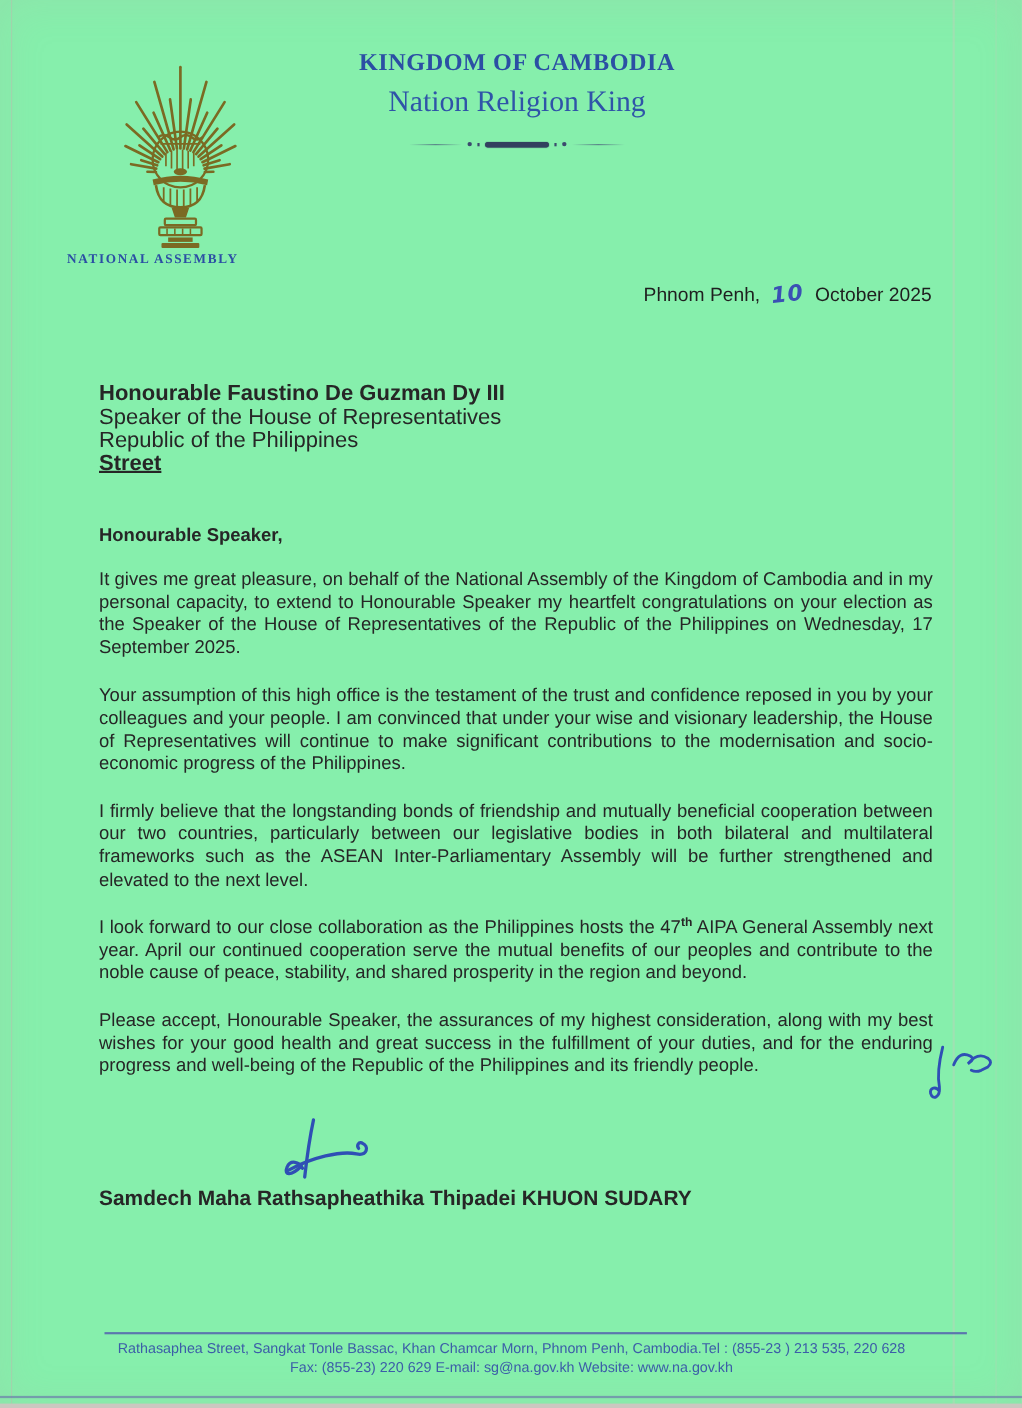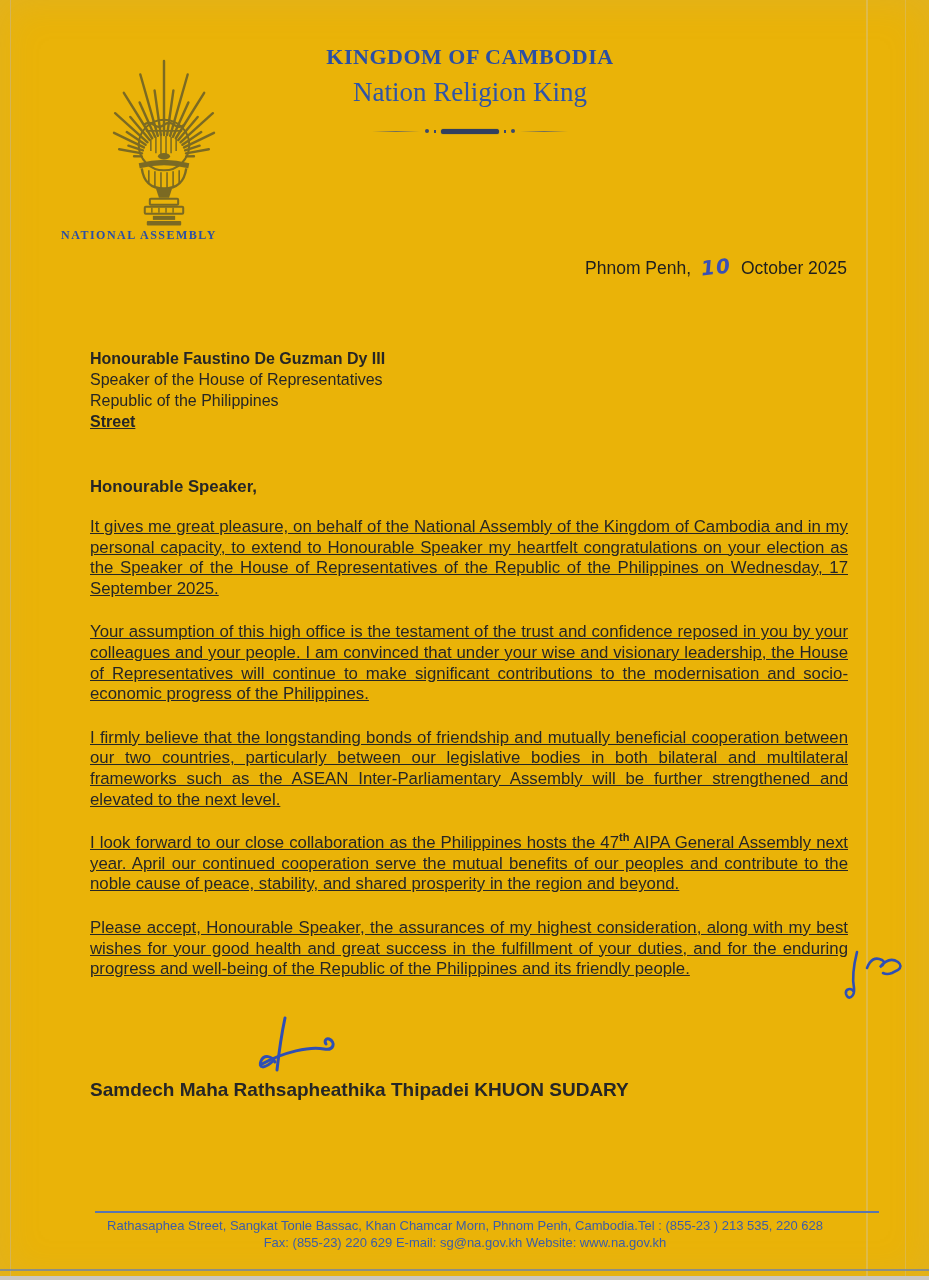--- a/index.html
+++ b/index.html
@@ -1,18 +1,18 @@
 <!DOCTYPE html>
 <html><head>
 <meta charset="utf-8">
 <style>
   html,body{margin:0;padding:0;background:#e8e6e1;}
   .page{
     position:relative;width:929px;height:1280px;margin:0 auto;
-    background:#eab308;overflow:hidden;
+    background:#86efac;overflow:hidden;
     font-family:"Liberation Sans",sans-serif;color:#262626;
     box-shadow:inset 0 0 40px rgba(180,172,158,0.18);
   }
   
   .scan-edge{position:absolute;pointer-events:none;}
   .edge-left{left:10px;top:0;width:1px;height:100%;background:rgba(190,184,172,0.45);}
   .edge-right1{left:866px;top:0;width:2px;height:100%;background:rgba(205,200,190,0.35);}
   .edge-right2{left:905px;top:0;width:1px;height:100%;background:rgba(205,200,190,0.30);}
   .edge-bottom-blue{left:0;top:1269px;width:100%;height:2px;background:#6d83ab;opacity:.75;}
   .edge-bottom-gray{left:0;top:1276px;width:100%;height:4px;background:#cbc7c0;}
@@ -47,29 +47,29 @@
     position:absolute;right:82px;top:255px;font-size:17.5px;color:#1f1f1f;
     display:flex;align-items:flex-end;gap:10px;
   }
   .hand-day{
     font-family:"DejaVu Sans",sans-serif;font-style:italic;font-weight:bold;
     color:#3a50b4;font-size:20px;transform:rotate(-6deg);display:inline-block;
     letter-spacing:1px;
   }
 
   
-  .recipient{position:absolute;left:90px;top:348px;font-size:16px;line-height:21px;}
+  .recipient{position:absolute;left:90px;top:348px;font-size:20px;line-height:21px;}
   .recipient .r-name{font-weight:bold;}
   .recipient .r-city{font-weight:bold;text-decoration:underline;}
 
   .salutation{position:absolute;left:90px;top:477px;font-weight:bold;font-size:16.8px;}
 
   
   .letter-body{position:absolute;left:90px;top:517px;width:758px;font-size:16.8px;line-height:20.6px;text-align:justify;}
-  .letter-body p{margin:0 0 23px 0;text-decoration:underline;}
+  .letter-body p{margin:0 0 23px 0;}
   sup.sup-th{font-size:11px;font-weight:bold;vertical-align:super;line-height:0;}
 
   
   .signature-svg{position:absolute;left:252px;top:1008px;width:100px;height:72px;}
   .initials-svg{position:absolute;left:841px;top:944px;width:74px;height:62px;}
   .sig-block{position:absolute;left:90px;top:1079px;font-size:19px;line-height:21px;}
   .sig-block .s-name{font-weight:bold;}
 
   
   .footer-rule{position:absolute;left:95px;top:1211px;width:784px;height:2px;background:#5b76ad;}

